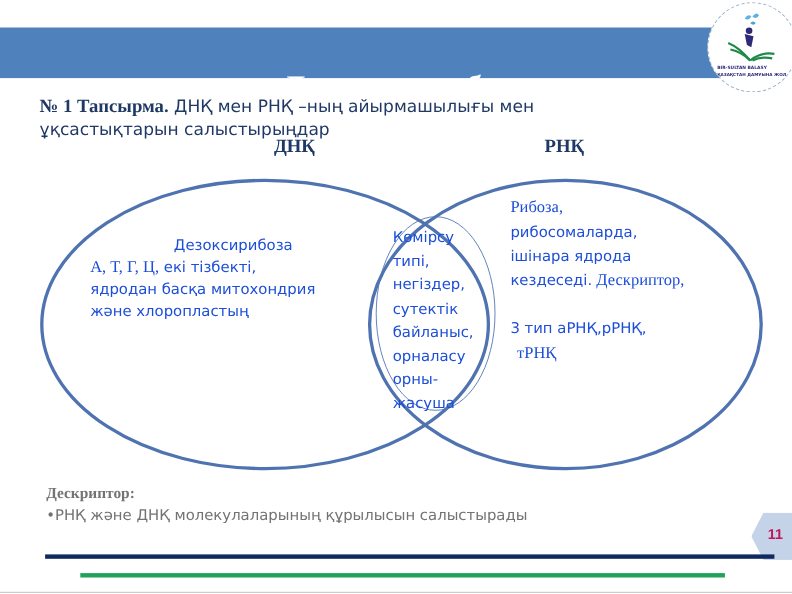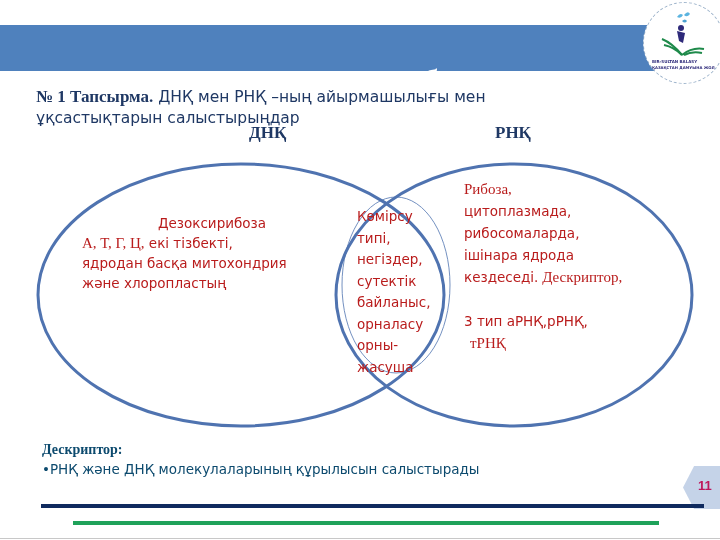--- a/index.html
+++ b/index.html
@@ -33,31 +33,31 @@
     font-family: "Liberation Serif", serif; font-weight: bold; font-size: 17px;
   }
   .heading {
     position: absolute; font-family: "Liberation Serif", serif;
     font-weight: bold; font-size: 17px; color: #1f3864;
   }
   .heading.dnk { left: 203px; top: 123px; margin-left: 46px; }
   .heading.rnk { left: 495px; top: 123px; }
   .venn { position: absolute; left: 0; top: 0; }
   .txt {
-    position: absolute; font-size: 13.5px; line-height: 20px; color: #b91c1c;
+    position: absolute; font-size: 13.5px; line-height: 20px; color: #1d4ed8;
     font-family: "DejaVu Sans", sans-serif;
   }
   .txt .serif { font-family: "Liberation Serif", serif; font-size: 15px; }
   .left-text { left: 82px; top: 213px; width: 250px; }
   .left-text .center { padding-left: 76px; }
   .mid-text { left: 357px; top: 206px; width: 90px; line-height: 21.5px; }
   .right-text { left: 464px; top: 178px; width: 200px; line-height: 22px; }
   .desc {
     position: absolute; left: 42px; top: 440px; width: 560px;
-    color: #0c4a6e;
+    color: #737373;
   }
   .desc-title {
     font-family: "Liberation Serif", serif; font-weight: bold; font-size: 14px;
     line-height: 19px;
   }
   .desc-item { font-size: 13.5px; line-height: 20px; }
   .rule-navy {
     position: absolute; left: 41px; top: 504px; width: 663px; height: 4px;
     background: #0f2a5e;
   }
@@ -128,21 +128,20 @@
   <div>негіздер,</div>
   <div>сутектік</div>
   <div>байланыс,</div>
   <div>орналасу</div>
   <div>орны-</div>
   <div>жасуша</div>
 </div>
 
 <div class="txt right-text">
   <div class="serif">Рибоза,</div>
-  <div>цитоплазмада,</div>
   <div>рибосомаларда,</div>
   <div>ішінара ядрода</div>
   <div><span>кездеседі.</span><span class="serif"> Дескриптор,</span></div>
   <div style="height:22px"></div>
   <div>3 тип аРНҚ,рРНҚ,</div>
   <div class="serif" style="padding-left:6px">тРНҚ</div>
 </div>
 
 <div class="desc">
   <div class="desc-title">Дескриптор:</div>

